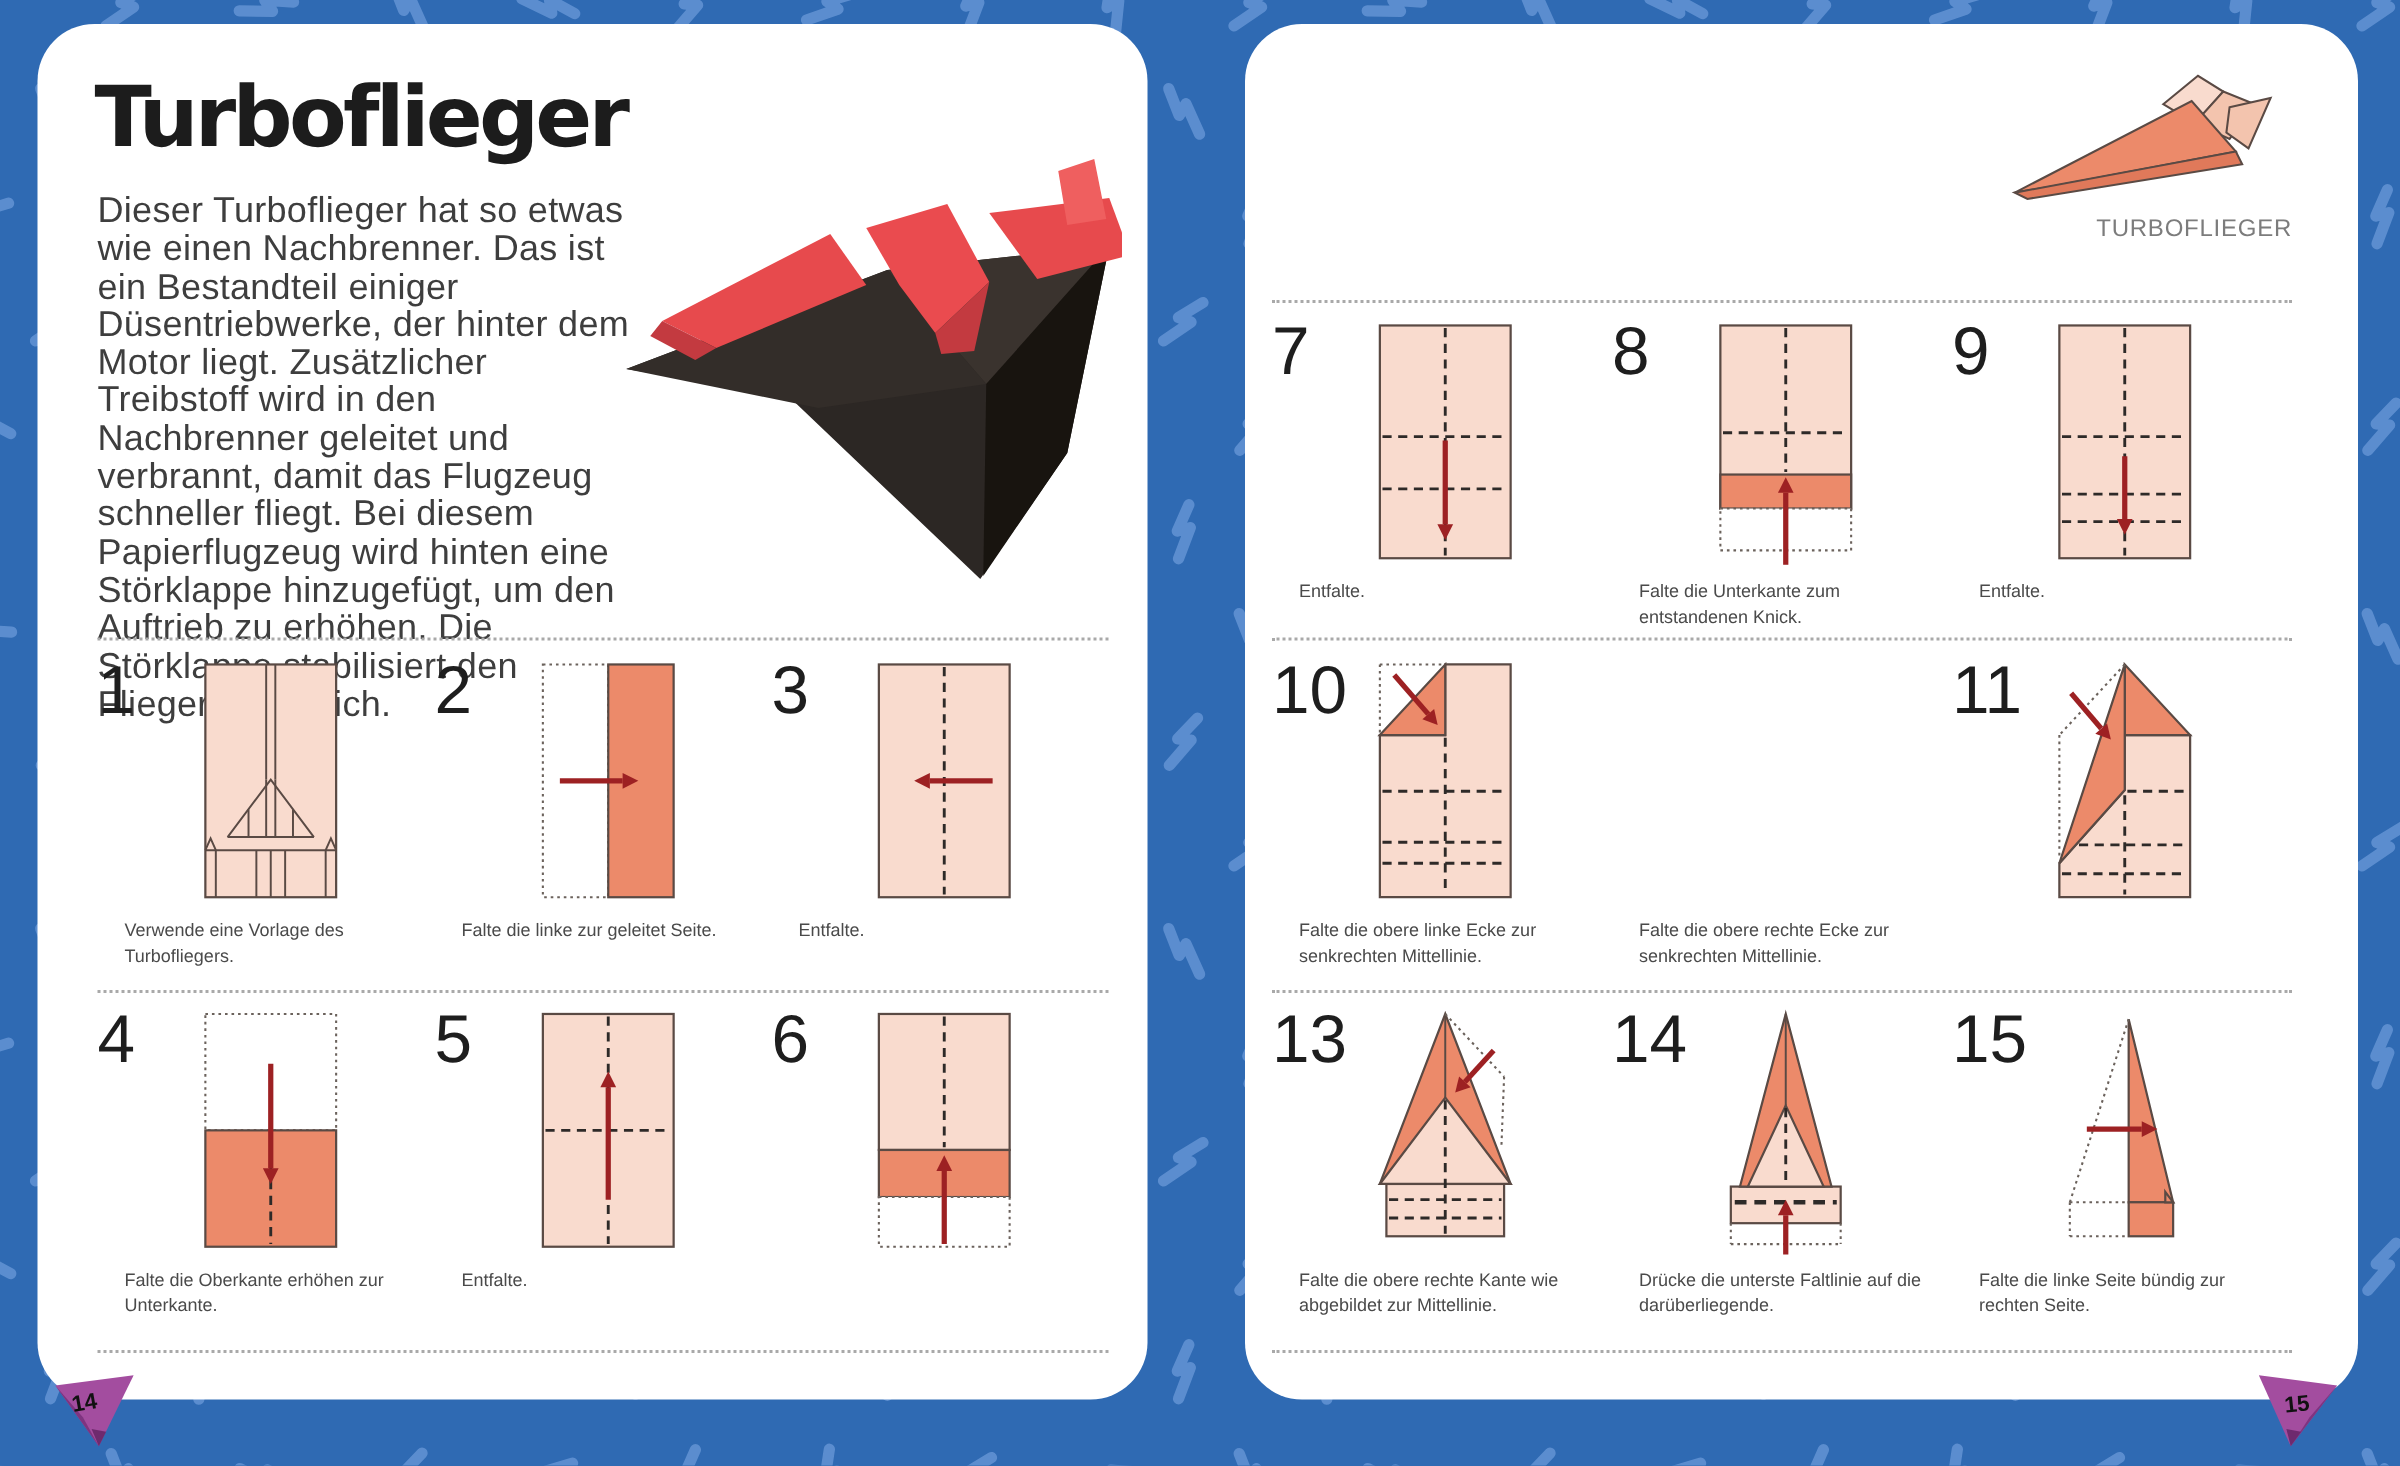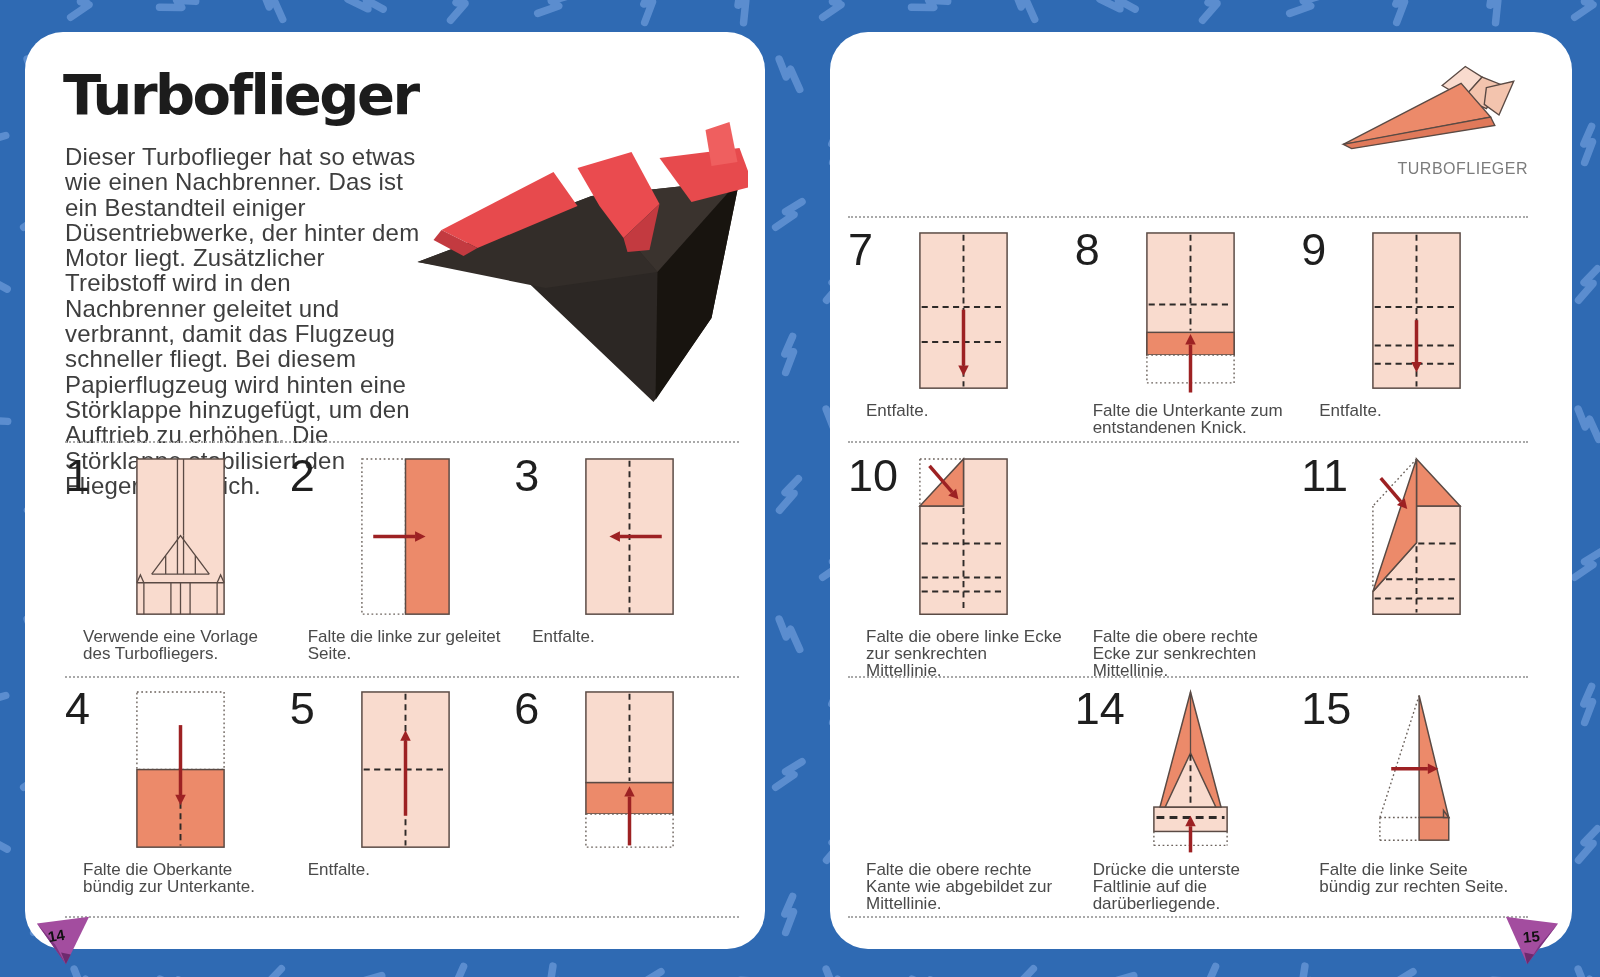--- a/index.html
+++ b/index.html
@@ -8,21 +8,21 @@
     --fold-dash:#2e2a28; --ghost-dot:#6b625c; --arrow-red:#9d2123;
     --badge-purple:#a34d9f; --badge-purple-dark:#7e3480;
     --ink:#1c1c1c; --body-text:#3e3e3e; --caption-text:#4a4a4a; --label-gray:#7c7c7c;
   }
   *{margin:0;padding:0;box-sizing:border-box;}
   html,body{width:1600px;height:977px;overflow:hidden;}
   body{background:var(--bg-blue);position:relative;font-family:"Liberation Sans",sans-serif;}
   #bolts{position:absolute;left:0;top:0;width:1600px;height:977px;}
   .bolt{stroke:var(--bolt-blue);stroke-width:7.5;fill:none;stroke-linecap:round;stroke-linejoin:round;opacity:.9;}
 
-  .page{position:absolute;top:32px;width:740px;height:917px;background:var(--card-white);border-radius:38px;}
+  .page{position:absolute;top:16px;width:740px;height:917px;background:var(--card-white);border-radius:38px;}
   .page-left{left:25px;}
   .page-right{left:830px;width:742px;}
 
   .title{position:absolute;left:38px;top:30px;font-family:"DejaVu Sans",sans-serif;font-weight:bold;
          font-size:56px;letter-spacing:-2.5px;color:var(--ink);}
   .intro{position:absolute;left:40px;top:112px;width:356px;font-size:24px;line-height:25.3px;
          color:var(--body-text);letter-spacing:.2px;}
   .photo{position:absolute;left:378px;top:78px;width:345px;height:300px;}
 
   .chapter-label{position:absolute;right:44px;top:128px;font-size:16px;color:var(--label-gray);
@@ -33,21 +33,21 @@
   .page-left .sep{left:40px;right:26px;}
   .page-right .sep{left:18px;right:44px;}
 
   .row{position:absolute;display:flex;}
   .page-left .row{left:40px;right:26px;}
   .page-right .row{left:18px;right:44px;}
   .step{position:relative;width:33.33%;height:224px;}
   .step-top{display:flex;align-items:flex-start;}
   .step-num{width:50px;flex:0 0 50px;font-size:45px;line-height:1.05;color:#1e1e1e;}
   .diagram{width:131px;height:170px;flex:0 0 131px;}
-  .step-caption{position:absolute;left:18px;top:176px;width:200px;font-size:17px;line-height:17px;
+  .step-caption{position:absolute;left:18px;top:176px;width:200px;font-size:12px;line-height:17px;
                 color:var(--caption-text);}
 
   
   .f-pink{fill:var(--pink);stroke:var(--outline);stroke-width:1.7;}
   .f-orange{fill:var(--orange);stroke:var(--outline);stroke-width:1.7;}
   .ln{stroke:var(--outline);stroke-width:1.5;fill:none;}
   .ghostrect{fill:#fff;stroke:var(--ghost-dot);stroke-width:1.6;stroke-dasharray:2 3;}
   .dot{stroke:var(--ghost-dot);stroke-width:1.6;stroke-dasharray:2 3;fill:none;}
   .dash{stroke:var(--fold-dash);stroke-width:2.2;stroke-dasharray:7 5;fill:none;}
   .dashT{stroke:var(--fold-dash);stroke-width:3.4;stroke-dasharray:9 6;fill:none;}
@@ -418,21 +418,21 @@
       <div class="step-top">
         <span class="step-num">4</span>
         <svg class="diagram" viewBox="0 0 150 195">
           <rect class="ghostrect" x="25" y="8" width="100" height="89"></rect>
           <rect class="f-orange" x="25" y="97" width="100" height="89"></rect>
           <line class="dash" x1="75" y1="99" x2="75" y2="184"></line>
           <line class="arr" x1="75" y1="46" x2="75" y2="126"></line>
             <polygon class="arrh" points="69,126 81,126 75,138"></polygon>
         </svg>
       </div>
-      <div class="step-caption">Falte die Oberkante bündig zur Unterkante.</div>
+      <div class="step-caption">Falte die Oberkante erhöhen zur Unterkante.</div>
     </div>
     <div class="step">
       <div class="step-top">
         <span class="step-num">5</span>
         <svg class="diagram" viewBox="0 0 150 195">
           <rect class="f-pink" x="25" y="8" width="100" height="178"></rect>
           <line class="dash" x1="75" y1="10" x2="75" y2="184"></line>
           <line class="dash" x1="27" y1="97" x2="123" y2="97"></line>
           <line class="arr" x1="75" y1="150" x2="75" y2="64"></line>
             <polygon class="arrh" points="69,64 81,64 75,52"></polygon>
@@ -562,20 +562,38 @@
             <polygon class="arrh" points="52.5,60.9 61.5,53.1 64.4,65.4"></polygon>
         </svg>
       </div>
     </div>
   </div>
 
   <div class="sep" style="top:644px"></div>
 
   <div class="row" style="top:653px">
     <div class="step">
+      <div class="step-top">
+        <span class="step-num">13</span>
+        <svg class="diagram" viewBox="0 0 150 195">
+          <rect class="f-pink" x="30" y="138" width="90" height="40"></rect>
+          <polygon class="f-orange" points="75,8 25,138 125,138"></polygon>
+          <polygon class="f-pink" points="75,72 25,138 125,138"></polygon>
+          <line class="ln" x1="75" y1="8" x2="75" y2="72"></line>
+          <g class="dot">
+              <line x1="75" y1="8" x2="120" y2="56"></line>
+              <line x1="120" y1="56" x2="118" y2="108"></line>
+            </g>
+          <line class="dash" x1="75" y1="74" x2="75" y2="176"></line>
+          <line class="dash" x1="32" y1="150" x2="118" y2="150"></line>
+          <line class="dash" x1="32" y1="164" x2="118" y2="164"></line>
+          <line class="arr" x1="112" y1="36" x2="90" y2="60"></line>
+            <polygon class="arrh" points="94.4,64.1 85.6,55.9 82.6,68.1"></polygon>
+        </svg>
+      </div>
       <div class="step-caption">Falte die obere rechte Kante wie abgebildet zur Mittellinie.</div>
     </div>
     <div class="step">
       <div class="step-top">
         <span class="step-num">14</span>
         <svg class="diagram" viewBox="0 0 150 195">
           <rect class="f-pink" x="33" y="140" width="84" height="28"></rect>
           <polygon class="f-orange" points="75,8 40,140 110,140"></polygon>
           <polygon class="f-pink" points="75,78 46,140 104,140"></polygon>
           <line class="ln" x1="75" y1="8" x2="75" y2="78"></line>

